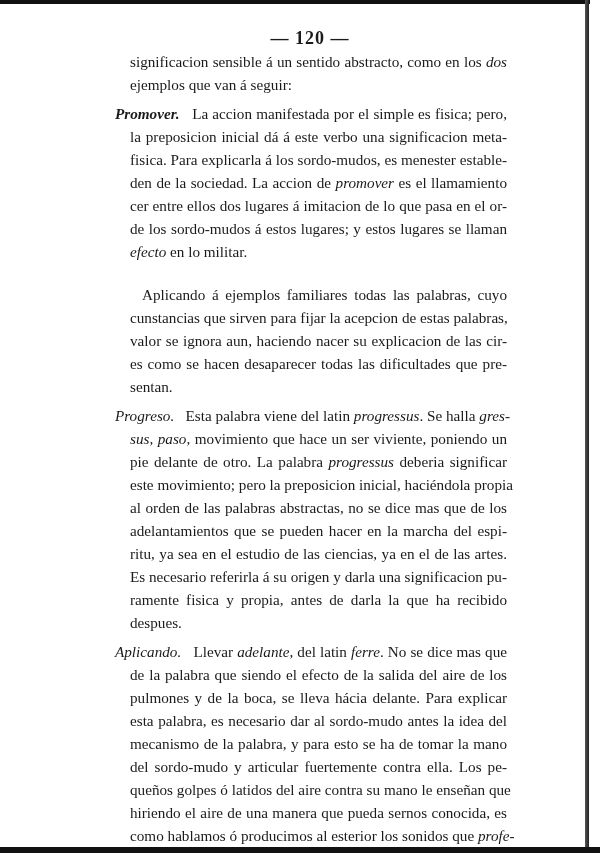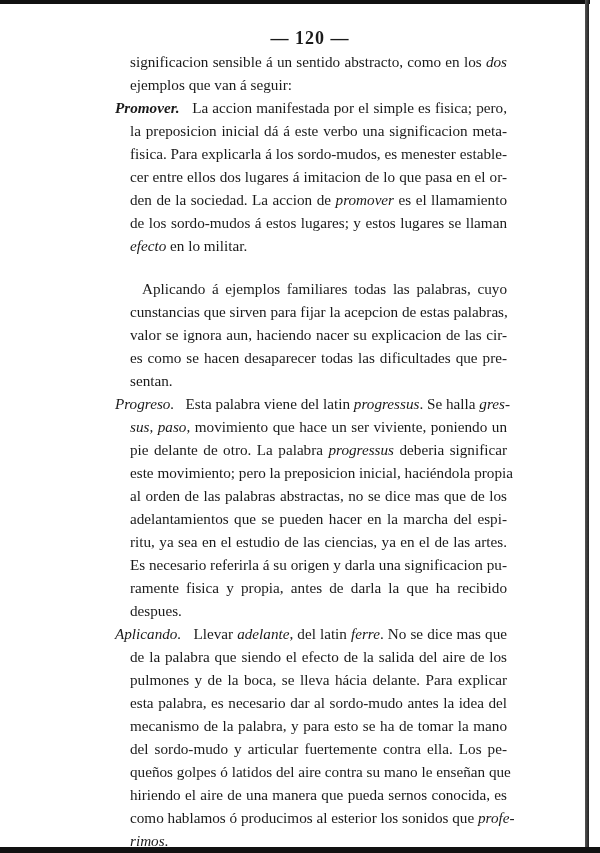--- a/index.html
+++ b/index.html
@@ -17,21 +17,21 @@
     font-size: 18px; font-weight: bold; letter-spacing: 1px;
   }
   .text {
     position: absolute; left: 115px; width: 392px; top: 50px;
     font-size: 15.2px; line-height: 23px; text-align: justify;
   }
   .line { display: block; white-space: nowrap; text-align-last: justify; text-align: justify; }
   .line.last { text-align-last: left; }
   .sub { padding-left: 15px; }
   .indent2 { padding-left: 27px; }
-  .entry { margin-top: 0; }
+  .entry { margin-top: 6px; }
   .head { font-style: italic; }
   i { font-style: italic; }
   .para { margin-top: 20px; }
 </style>
 </head>
 <body>
 
 <div class="edge-top"></div>
 <div class="edge-right"></div>
 <div class="edge-bottom"></div>
@@ -42,22 +42,22 @@
 
   <div>
     <span class="line sub"><span id="intro0">significacion sensible á un sentido abstracto, como en los <i>dos</i></span></span>
     <span class="line sub last">ejemplos que van á seguir:</span>
   </div>
 
   <div class="entry">
     <span class="line"><b class="head">Promover.</b>&nbsp;&nbsp; <span>La accion manifestada por el simple es fisica; pero,</span></span>
     <span class="line sub">la preposicion inicial dá á este verbo una significacion meta-</span>
     <span class="line sub">fisica. Para explicarla á los sordo-mudos, es menester estable-</span>
+    <span class="line sub">den de la sociedad. La accion de <i>promover</i> es el llamamiento</span>
     <span class="line sub">cer entre ellos dos lugares á imitacion de lo que pasa en el or-</span>
-    <span class="line sub">den de la sociedad. La accion de <i>promover</i> es el llamamiento</span>
     <span class="line sub">de los sordo-mudos á estos lugares; y estos lugares se llaman</span>
     <span class="line sub last"><i>efecto</i> en lo militar.</span>
   </div>
 
   <div class="para">
     <span class="line indent2">Aplicando á ejemplos familiares todas las palabras, cuyo</span>
     <span class="line sub">cunstancias que sirven para fijar la acepcion de estas palabras,</span>
     <span class="line sub">valor se ignora aun, haciendo nacer su explicacion de las cir-</span>
     <span class="line sub">es como se hacen desaparecer todas las dificultades que pre-</span>
     <span class="line sub last">sentan.</span>

